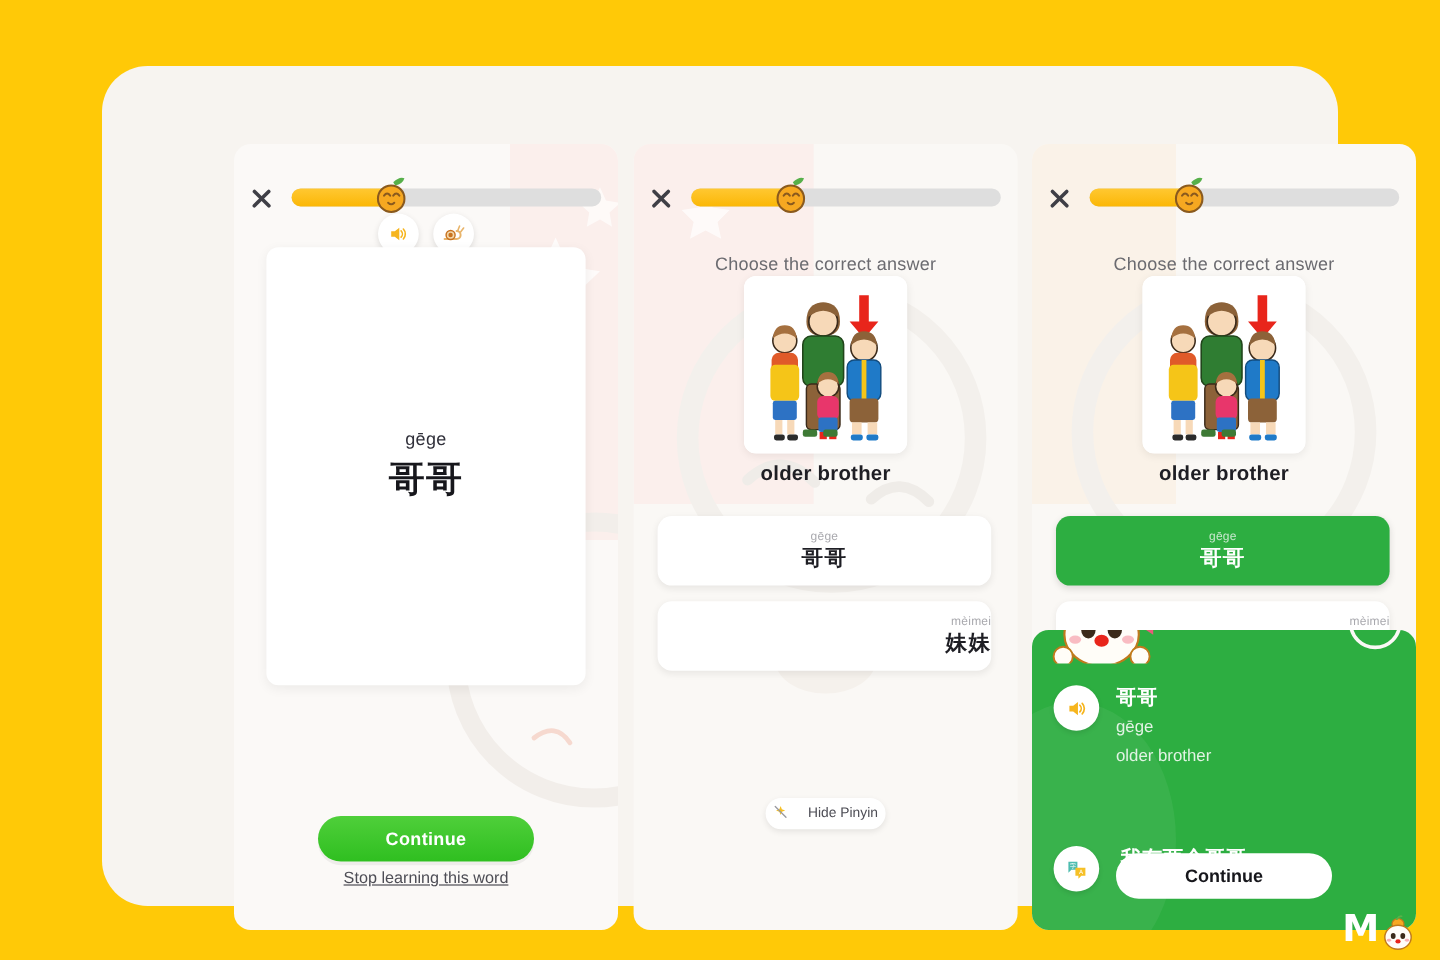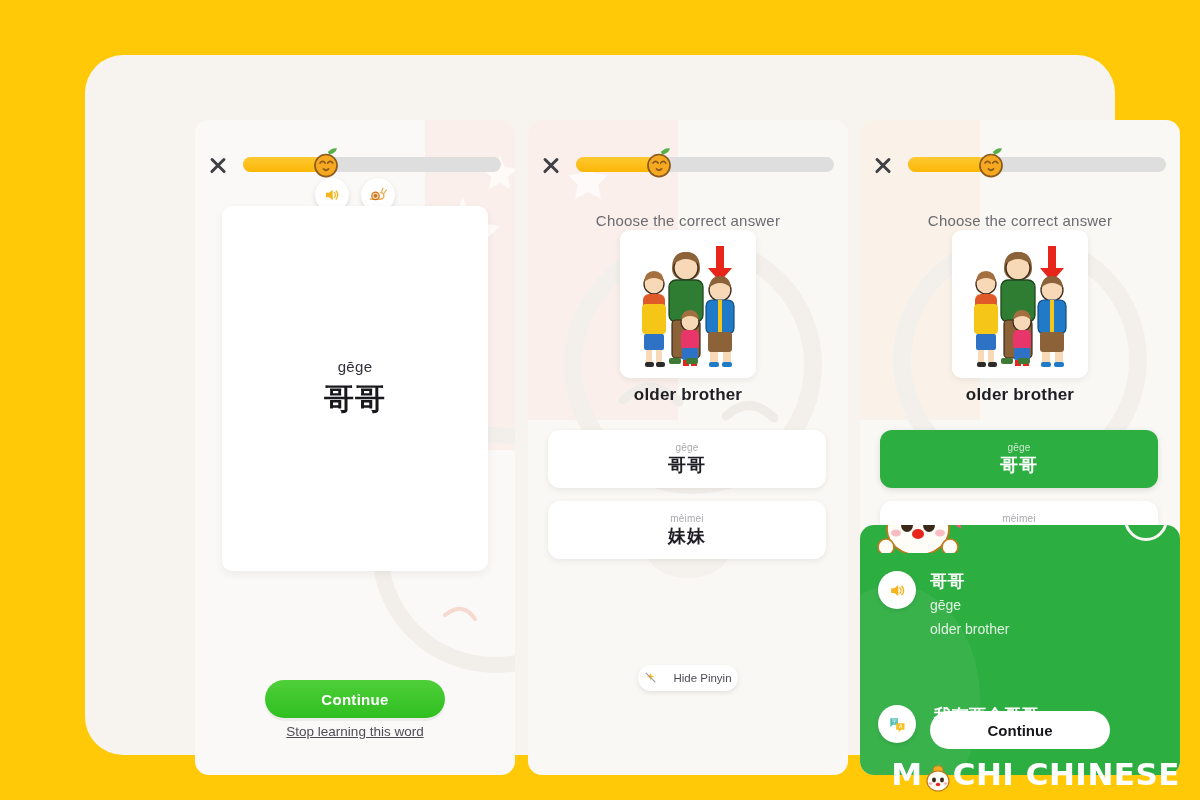--- a/index.html
+++ b/index.html
@@ -96,21 +96,21 @@
     position:absolute;top:265px;left:0;width:100%;text-align:center;
     font-size:17px;font-weight:700;color:#1E1E24;letter-spacing:.2px;
   }
   .opt{
     position:absolute;left:20px;width:278px;height:58px;border-radius:12px;
     background:#fff;box-shadow:0 2px 6px rgba(0,0,0,.07);
     display:flex;flex-direction:column;align-items:center;justify-content:center;
     cursor:pointer;
   }
   .opt-1{top:310px;}
-  .opt-2{top:381px;}
+  .opt-2{top:381px;align-items:flex-end;}
   .opt .py{font-size:10px;color:#A9A9AE;letter-spacing:.2px;line-height:12px;}
   .opt .hz{font-size:18px;color:#1E1E24;font-weight:700;line-height:22px;letter-spacing:1px;}
   .opt.sel{background:#2DAE41;box-shadow:0 2px 6px rgba(0,0,0,.12);}
   .opt.sel .py{color:#C9E8CF;}
   .opt.sel .hz{color:#fff;}
 
   .btn-pinyin{
     position:absolute;left:calc(50% - 50px);top:545px;width:100px;height:26px;
     border-radius:14px;background:#fff;border:none;cursor:pointer;
     box-shadow:0 2px 5px rgba(0,0,0,.09);
@@ -472,16 +472,15 @@
         <ellipse cx="15" cy="8" rx="5" ry="4.5" fill="#F6A821" stroke="#C07A1C" stroke-width="1"></ellipse>
         <path d="M14 4 q2 -3 4 -2.5" stroke="#57B04A" stroke-width="1.4" fill="none" stroke-linecap="round"></path>
         <ellipse cx="15" cy="19" rx="11" ry="10" fill="#FFFDF8" stroke="#C07A1C" stroke-width="1.2"></ellipse>
         <ellipse cx="11" cy="18" rx="2" ry="2.4" fill="#3B2A1A"></ellipse>
         <ellipse cx="19" cy="18" rx="2" ry="2.4" fill="#3B2A1A"></ellipse>
         <ellipse cx="15" cy="22.5" rx="2.2" ry="1.8" fill="#E8251B"></ellipse>
         <ellipse cx="7.5" cy="21.5" rx="1.8" ry="1.2" fill="#F8B0B8"></ellipse>
         <ellipse cx="22.5" cy="21.5" rx="1.8" ry="1.2" fill="#F8B0B8"></ellipse>
       </svg>
     </span>
-    <span>CHI CHINESE</span>
   </div>
 
 </div>
 
 </body></html>

